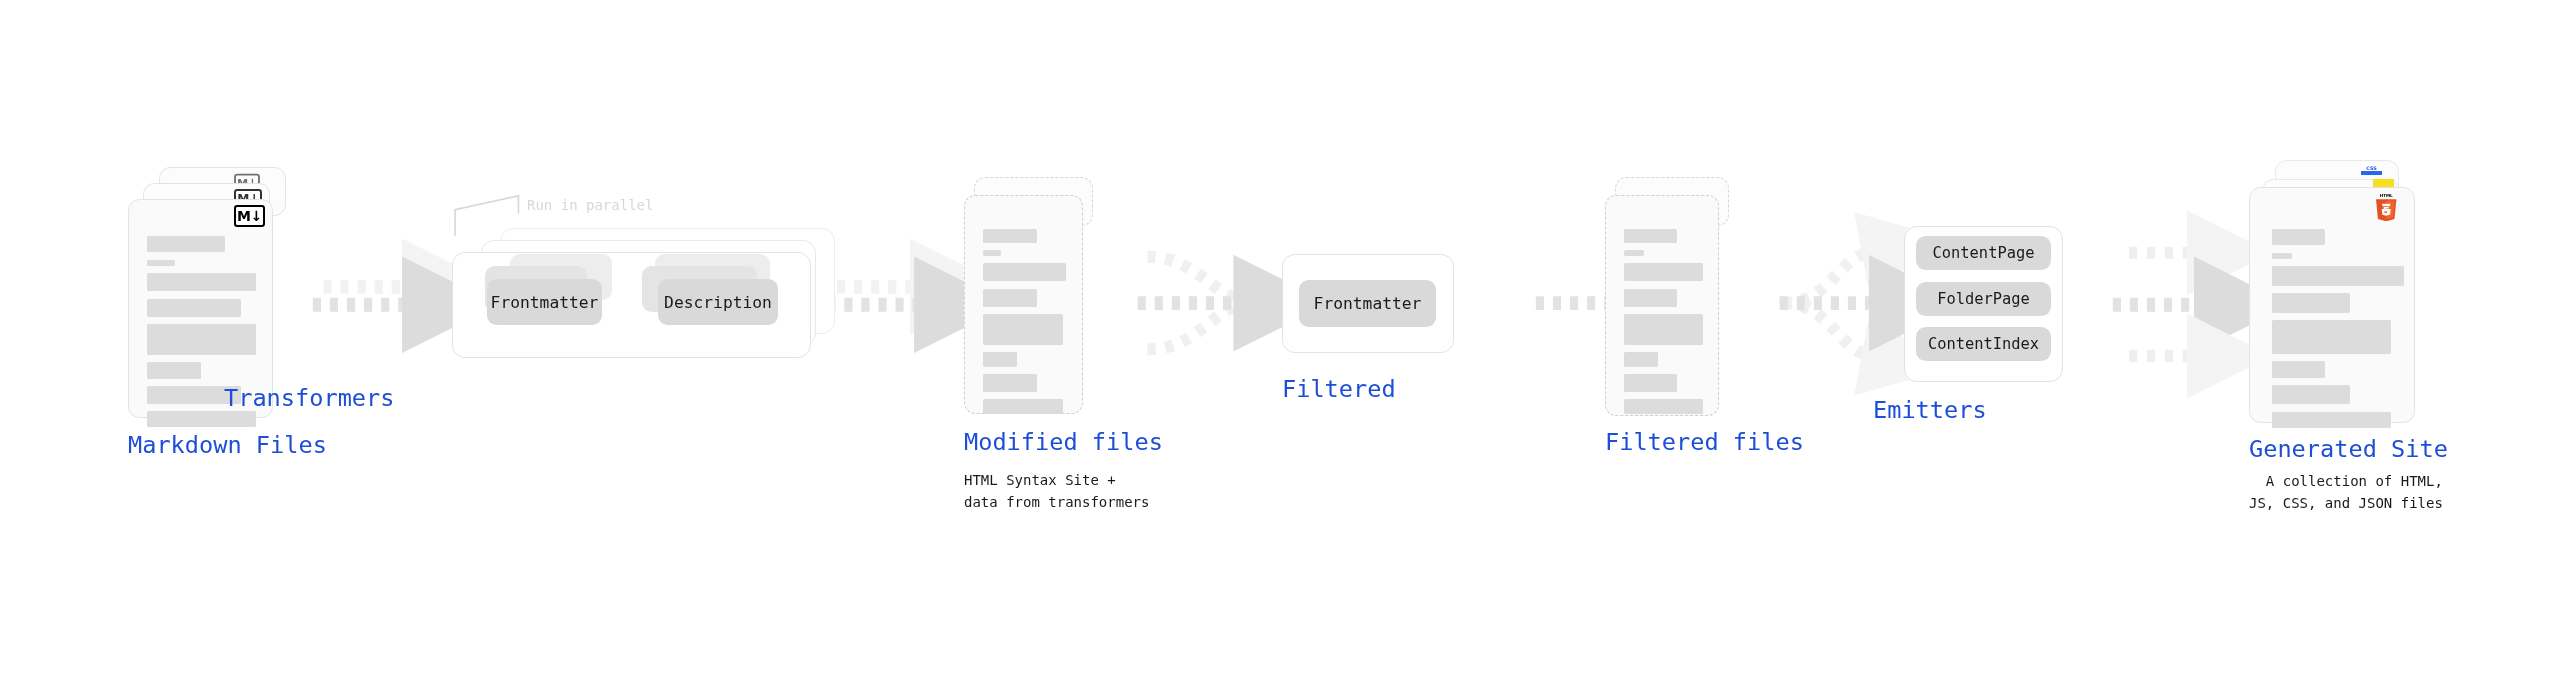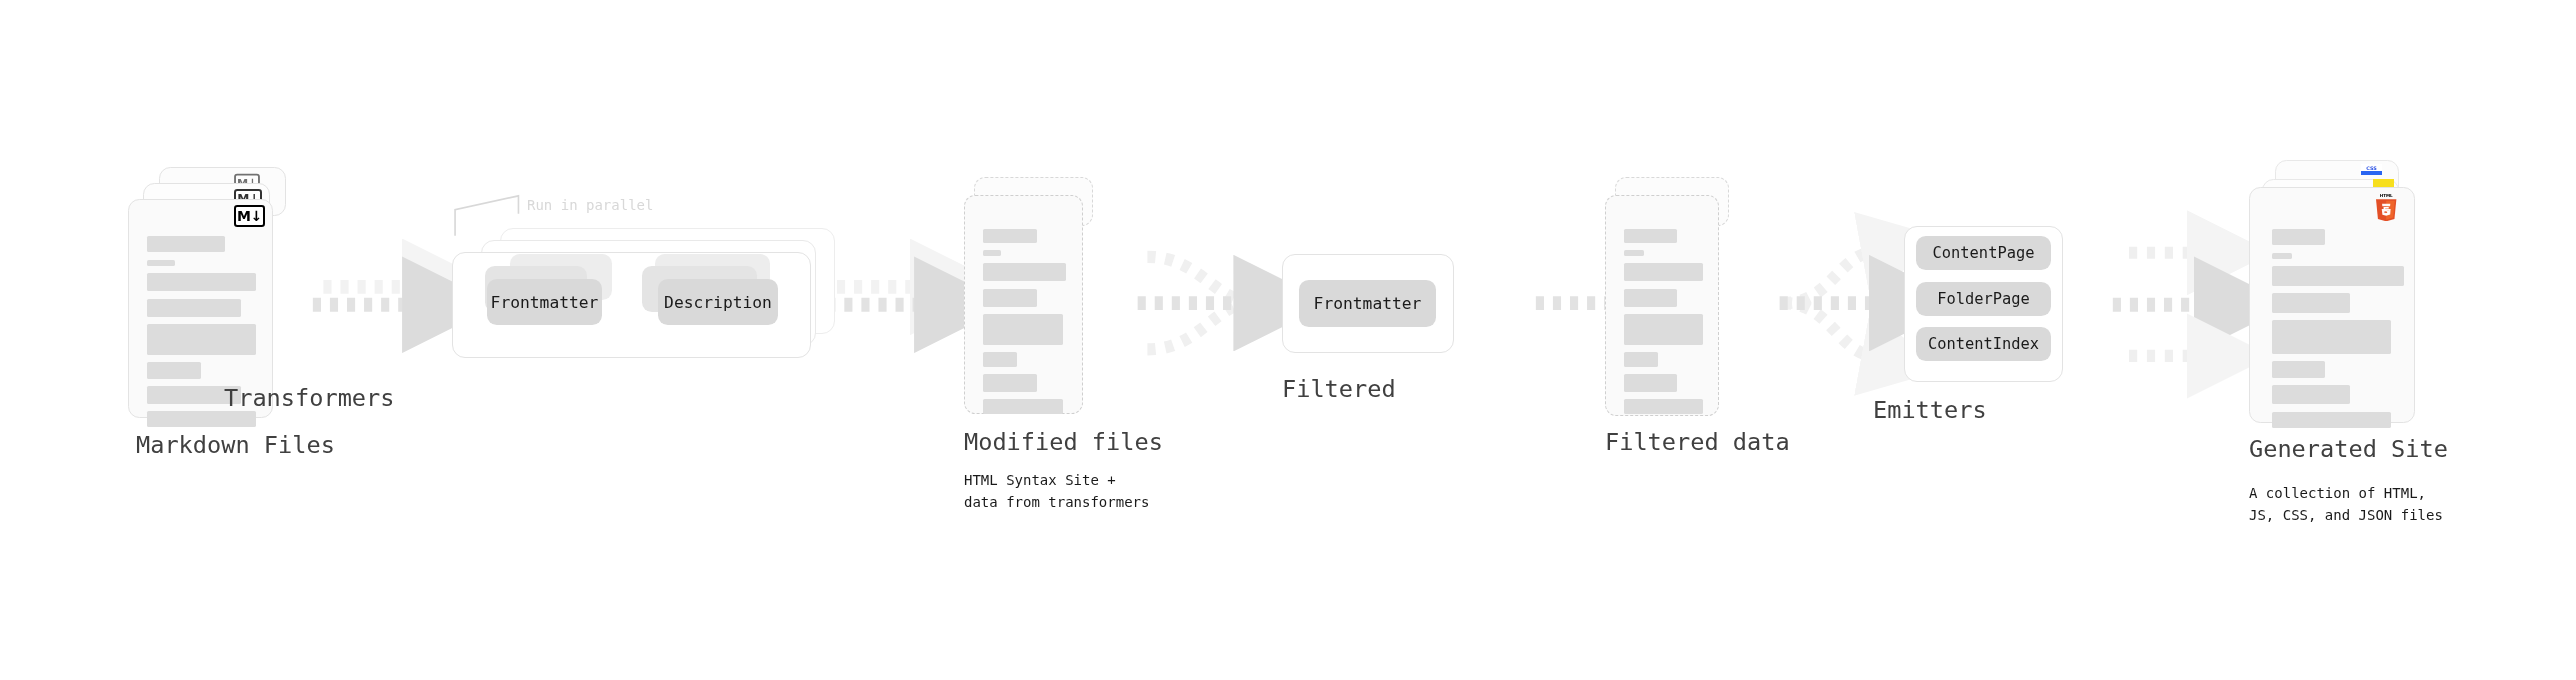--- a/index.html
+++ b/index.html
@@ -123,21 +123,21 @@
     font-family: "DejaVu Sans Mono", "Liberation Mono", monospace;
     font-size: 16.3px;
     white-space: nowrap;
   }
 
   
   .title {
     position: absolute;
     font-family: "DejaVu Sans Mono", "Liberation Mono", monospace;
     font-size: 23.6px;
-    color: #404040;
+    color: #1d4ed8;
     white-space: nowrap;
     letter-spacing: 0px;
   }
   .caption {
     position: absolute;
     font-family: "DejaVu Sans Mono", "Liberation Mono", monospace;
     font-size: 14px;
     line-height: 1.55;
     color: #1a1a1a;
     white-space: pre;
@@ -239,21 +239,21 @@
       <div class="ln" style="width:163px;max-width:109px;height:18px;"></div>
       <div class="ln" style="width:94px;height:18px;"></div>
       <div class="ln" style="width:109px;height:31px;"></div>
       <div class="ln" style="width:54px;height:16.3px;"></div>
       <div class="ln" style="width:94px;height:18px;"></div>
       <div class="ln" style="width:109px;height:16.3px;"></div>
     </div>
   </div>
   <div class="badge-md" style="left:234px; top:205px; width:31px; height:22px; font-size:14px;">M↓</div>
 
-  <div class="title" style="left:128px; top:431px;margin-left:8px;">Markdown Files</div>
+  <div class="title" style="left:128px; top:431px;">Markdown Files</div>
 
   <div class="stagebox" style="left:500px; top:228px; width:335px; height:106px; border-color:#ededed;"></div>
   <div class="stagebox" style="left:481px; top:240px; width:335px; height:106px; border-color:#e9e9e9;"></div>
   <div class="stagebox" style="left:452px; top:252px; width:359px; height:106px;"></div>
 
   <div class="chip" style="left:510px; top:254px; width:102px; height:46px; background:#ededed; color:transparent;"></div>
   <div class="chip" style="left:485px; top:266px; width:102px; height:46px; background:#e4e4e4; color:transparent;"></div>
   <div class="chip" style="left:463px; top:279px; width:115px; height:46px;margin-left:24px;">Frontmatter</div>
 
   <div class="chip" style="left:655px; top:254px; width:115px; height:46px; background:#ededed; color:transparent;"></div>
@@ -294,21 +294,21 @@
       <div class="ln" style="width:19.5px;height:5.7px;"></div>
       <div class="ln" style="width:79px;height:18px;"></div>
       <div class="ln" style="width:53px;height:18px;"></div>
       <div class="ln" style="width:79px;height:31px;"></div>
       <div class="ln" style="width:34px;height:14.6px;"></div>
       <div class="ln" style="width:53px;height:18px;"></div>
       <div class="ln" style="width:79px;height:14.6px;"></div>
     </div>
   </div>
 
-  <div class="title" style="left:1605px; top:428px;">Filtered data</div>
+  <div class="title" style="left:1605px; top:428px;">Filtered files</div>
 
   <div class="stagebox" style="left:1904px; top:226px; width:159px; height:156px;"></div>
   <div class="chip" style="left:1916px; top:236px; width:135px; height:34px; font-size:15.4px;">ContentPage</div>
   <div class="chip" style="left:1916px; top:282px; width:135px; height:34px; font-size:15.4px;">FolderPage</div>
   <div class="chip" style="left:1916px; top:327px; width:135px; height:34px; font-size:15.4px;">ContentIndex</div>
 
   <div class="title" style="left:1873px; top:396px;">Emitters</div>
 
   <div class="doc" style="left:2275px; top:160px; width:124px; height:46px; background:#fcfcfc; border-color:#e8e8e8;"></div>
   <div class="badge-css" style="left:2361px; top:164px;">
@@ -337,17 +337,17 @@
       <text x="19" y="7" font-family="DejaVu Sans, sans-serif" font-size="6.5" font-weight="700" fill="#000" text-anchor="middle">HTML</text>
       <path d="M3,10 L35,10 L32,41 L19,44.5 L6,41 Z" fill="#e34f26"></path>
       <path d="M19,12 L32.5,12 L30,38.5 L19,42 Z" fill="#ef652a"></path>
       <path d="M19,17 L12.5,17 L12.9,21 L19,21 L19,25 L12,25 L13,34 L19,35.6 L19,31.5 L15.8,30.6 L15.6,28 L19,28 Z
                M19,17 L25.5,17 L25.1,21 L19,21 Z M19,25 L26,25 L25.3,33.9 L19,35.6 L19,31.5 L22.2,30.6 L22.5,27 L19,27 Z" fill="#ffffff" opacity="0.95"></path>
       <text x="19" y="35" font-family="DejaVu Sans, sans-serif" font-size="17" font-weight="700" fill="#ffffff" text-anchor="middle">5</text>
     </svg>
   </div>
 
   <div class="title" style="left:2249px; top:435px;">Generated Site</div>
-  <div class="caption" style="left:2249px; top:483px;">A collection of HTML,
+  <div class="caption" style="left:2249px; top:471px;text-align:right;">A collection of HTML,
 JS, CSS, and JSON files</div>
 
 </div>
 
 
 </body></html>

